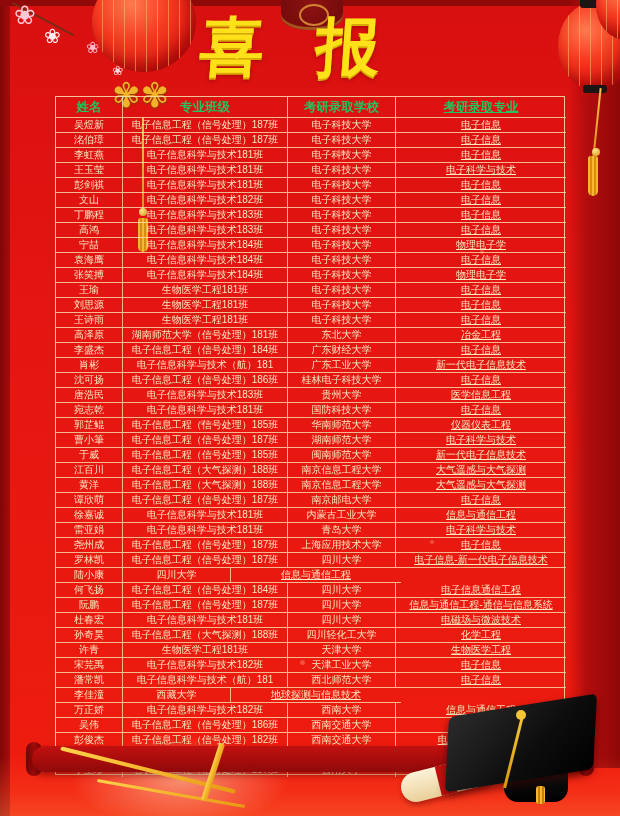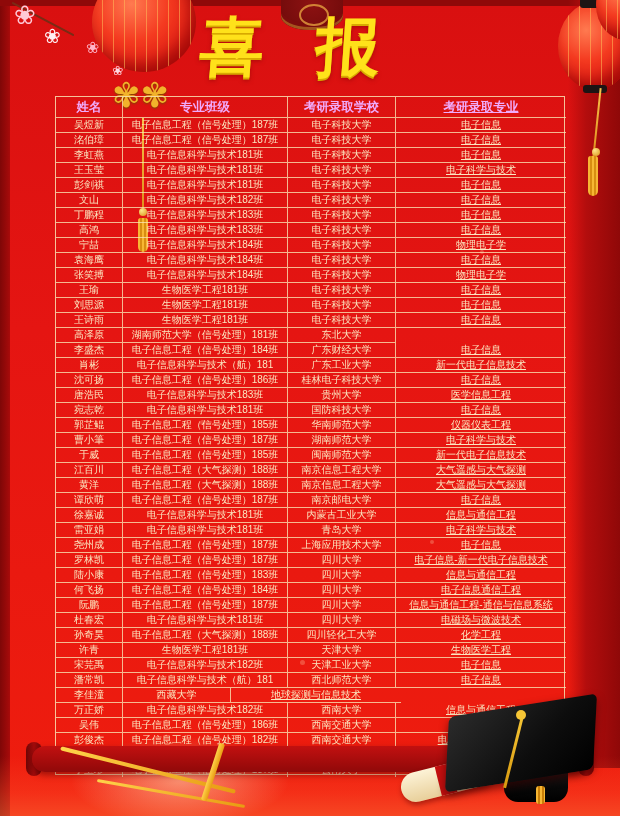--- a/index.html
+++ b/index.html
@@ -86,21 +86,21 @@
   }
   .thead,.trow{display:flex;flex:1;}
   .thead{flex:0 0 21px;}
   .tcell,.hcell{
     box-sizing:border-box;
     display:flex;align-items:center;justify-content:center;
     border-right:1px solid rgba(249,226,178,.8);
     border-bottom:1px solid rgba(249,226,178,.8);
     color:#fbe7c0;font-size:10px;white-space:nowrap;overflow:hidden;
   }
-  .hcell{font-size:12.5px;font-weight:bold;color:#f0abfc;}
+  .hcell{font-size:12.5px;font-weight:bold;color:#22c55e;}
   .c0{width:67px;flex:none;}
   .c1{width:165px;flex:none;text-align:right;}
   .c2{width:108px;flex:none;}
   .c3{width:170px;flex:none;border-right:none;text-decoration:underline;}
   .trow:last-child .tcell{border-bottom:none;}
   
   .scroll-bar{
     position:absolute;left:32px;top:746px;width:556px;height:26px;border-radius:13px;
     background:linear-gradient(180deg,#c21010,#900909);
     box-shadow:0 3px 6px rgba(80,0,0,.5);
@@ -285,20 +285,21 @@
         <div class="trow">
           <div class="tcell c0">王诗雨</div>
           <div class="tcell c1">生物医学工程181班</div>
           <div class="tcell c2">电子科技大学</div>
           <div class="tcell c3">电子信息</div>
         </div>
         <div class="trow">
           <div class="tcell c0">高泽原</div>
           <div class="tcell c1">湖南师范大学（信号处理）181班</div>
           <div class="tcell c2">东北大学</div>
+          <div class="tcell c3">冶金工程</div>
         </div>
         <div class="trow">
           <div class="tcell c0">李盛杰</div>
           <div class="tcell c1">电子信息工程（信号处理）184班</div>
           <div class="tcell c2">广东财经大学</div>
           <div class="tcell c3">电子信息</div>
         </div>
         <div class="trow">
           <div class="tcell c0">肖彬</div>
           <div class="tcell c1">电子信息科学与技术（航）181</div>
@@ -378,21 +379,20 @@
           <div class="tcell c3">电子信息</div>
         </div>
         <div class="trow">
           <div class="tcell c0">罗林凯</div>
           <div class="tcell c1">电子信息工程（信号处理）187班</div>
           <div class="tcell c2">四川大学</div>
           <div class="tcell c3">电子信息-新一代电子信息技术</div>
         </div>
         <div class="trow">
           <div class="tcell c0">陆小康</div>
-          <div class="tcell c1">电子信息工程（信号处理）183班</div>
           <div class="tcell c2">四川大学</div>
           <div class="tcell c3">信息与通信工程</div>
         </div>
         <div class="trow">
           <div class="tcell c0">何飞扬</div>
           <div class="tcell c1">电子信息工程（信号处理）184班</div>
           <div class="tcell c2">四川大学</div>
           <div class="tcell c3">电子信息通信工程</div>
         </div>
         <div class="trow">

